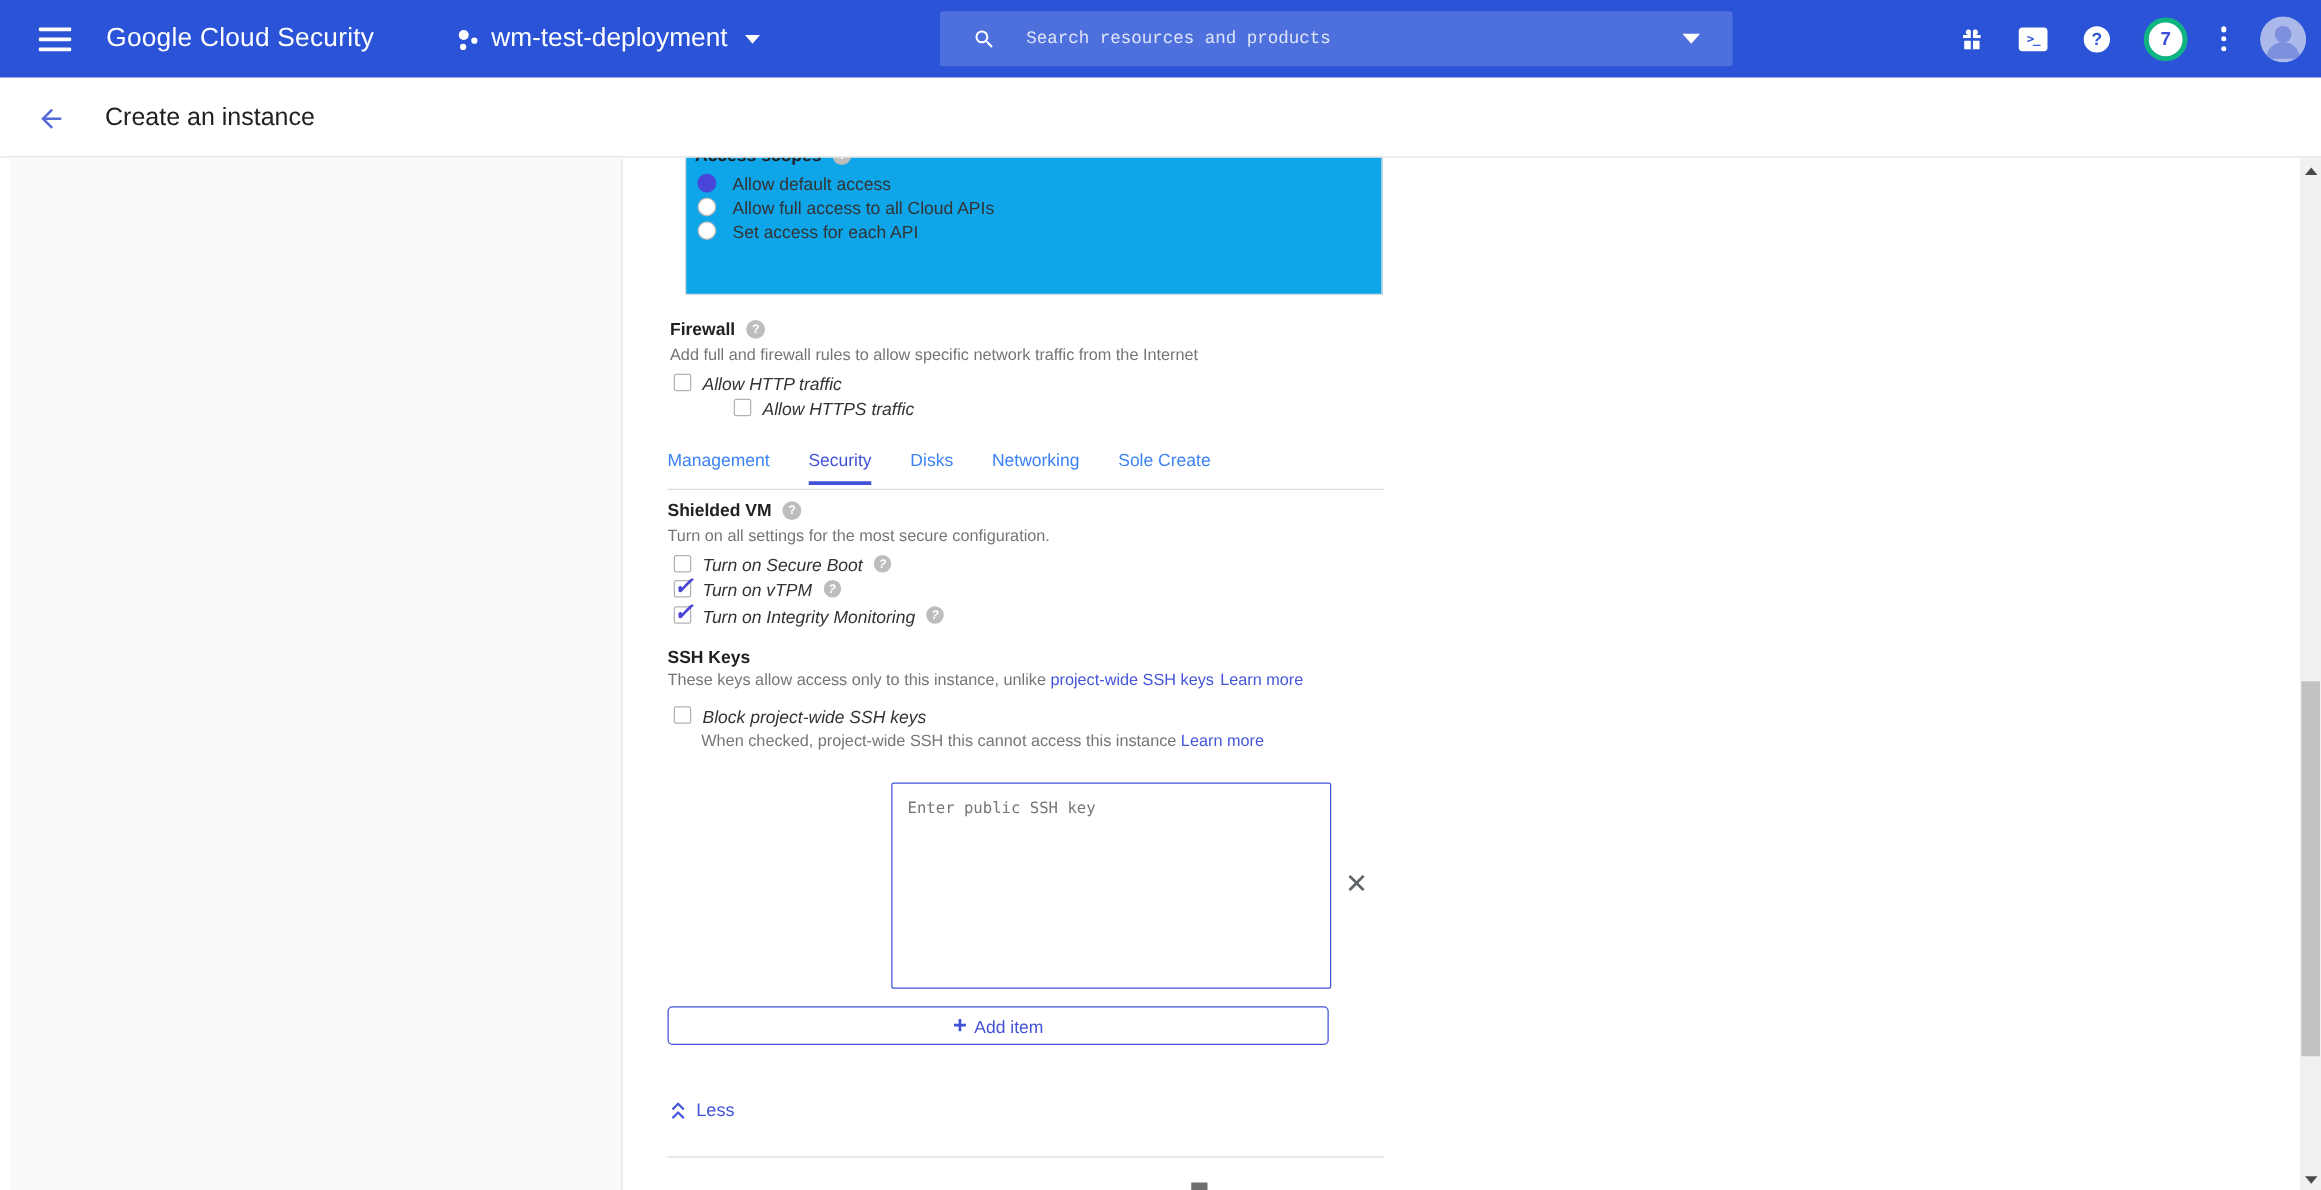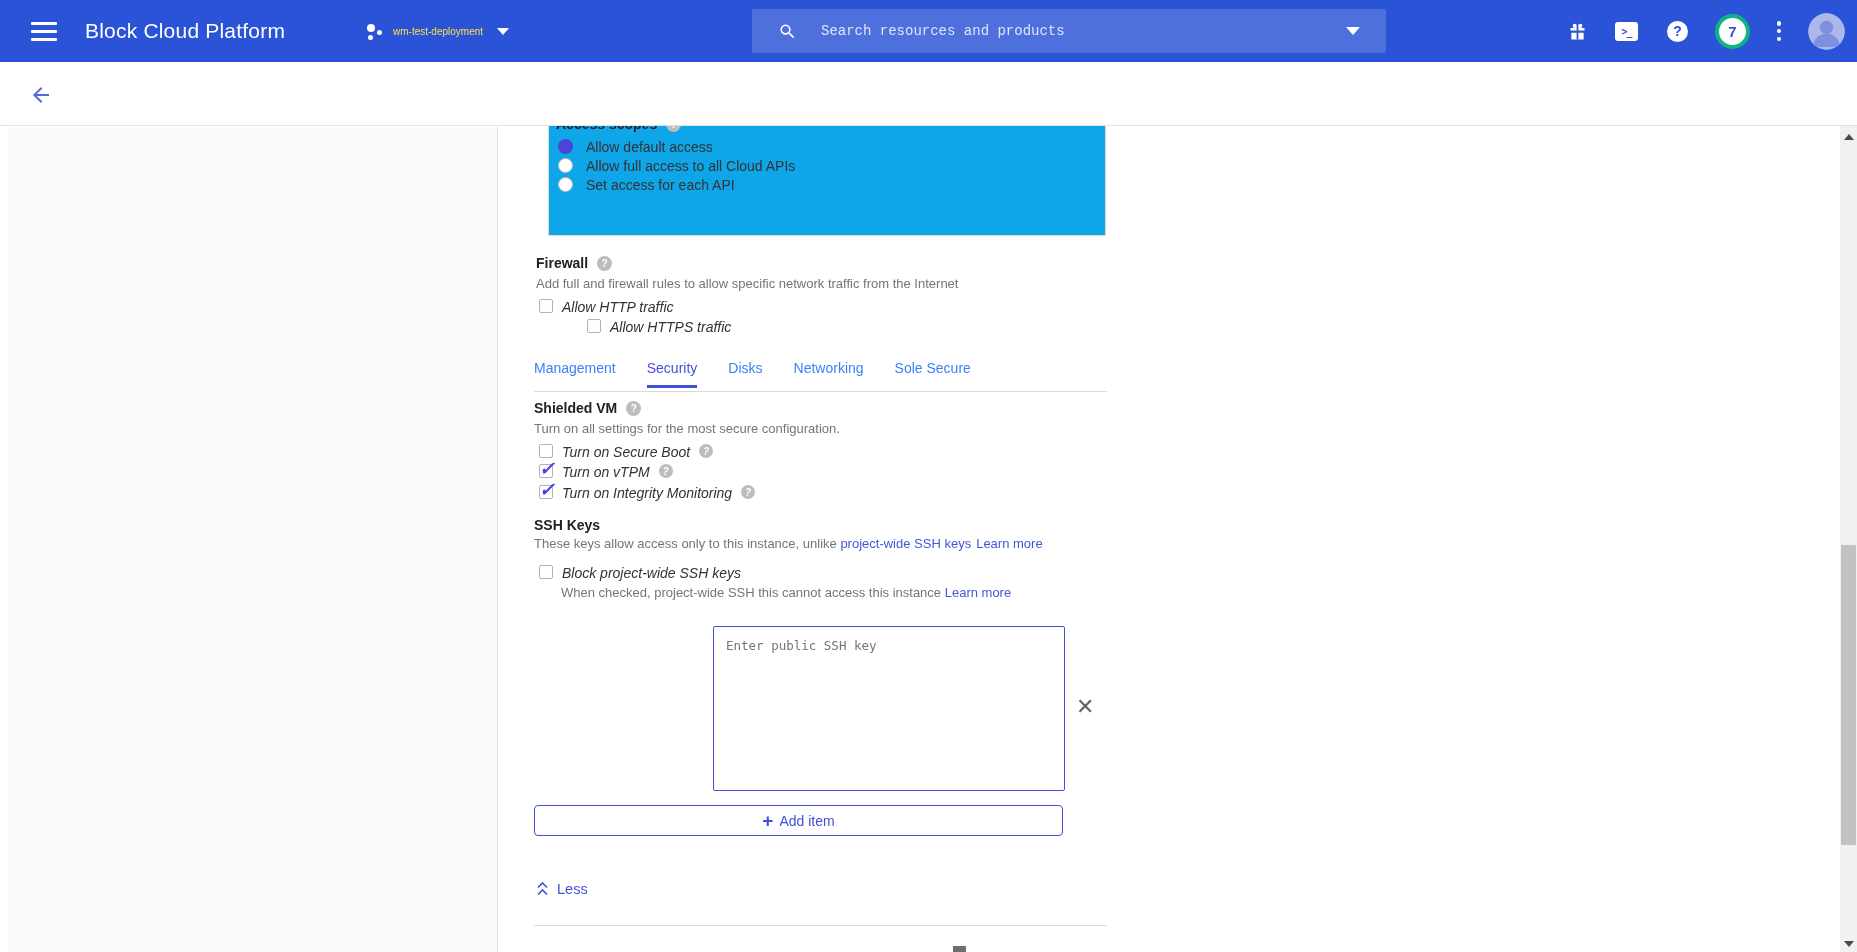--- a/index.html
+++ b/index.html
@@ -10,21 +10,21 @@
   .topbar { position:absolute; left:0; top:0; width:1857px; height:62px; background:#2b53d7; z-index:30; }
   .hamburger { position:absolute; left:31px; top:22px; width:26px; height:19px; cursor:pointer; }
   .hamburger span { display:block; width:26px; height:3px; background:#fff; border-radius:1px; margin-bottom:5px; }
   .brand { position:absolute; left:85px; top:0; height:62px; line-height:62px; color:#fff; font-size:21px; letter-spacing:.2px; }
   .proj-sel { position:absolute; left:366px; top:0; height:62px; display:flex; align-items:center; cursor:pointer; }
   .proj-icon { position:relative; width:17px; height:19px; margin-right:10px; }
   .proj-icon i { position:absolute; background:#fff; border-radius:50%; }
   .proj-icon .d1 { width:8px; height:8px; left:1px; top:2px; }
   .proj-icon .d2 { width:5px; height:5px; left:2px; top:13px; }
   .proj-icon .d3 { width:5px; height:5px; left:11px; top:8px; }
-  .proj-name { color:#fde047; font-size:10px; }
+  .proj-name { color:#ffffff; font-size:21px; }
   .caret { width:0; height:0; border-left:6px solid transparent; border-right:6px solid transparent; border-top:7px solid #fff; margin-left:14px; }
 
   .searchbar { position:absolute; left:752px; top:9px; width:634px; height:44px; background:rgba(255,255,255,.17); border-radius:2px; display:flex; align-items:center; }
   .searchbar svg { margin-left:26px; flex:0 0 auto; }
   .search-input { flex:1; background:transparent; border:none; outline:none; color:#5eead4; font-size:14px; margin-left:24px; font-family:Liberation Mono, monospace; }
   .search-input::placeholder { color:rgba(255,255,255,.82); opacity:1; }
   .search-caret { width:0; height:0; border-left:7px solid transparent; border-right:7px solid transparent; border-top:8px solid #fff; margin-right:26px; cursor:pointer; }
 
   .tb-actions { position:absolute; right:12px; top:0; height:62px; display:flex; align-items:center; }
   .tb-btn { display:flex; align-items:center; justify-content:center; cursor:pointer; }
@@ -93,21 +93,21 @@
 </style>
 </head>
 <body>
 
 <div class="topbar">
   <div class="hamburger">
       <span></span>
       <span></span>
       <span></span>
     </div>
-  <div class="brand">Block Cloud Platform</div>
+  <div class="brand">Google Cloud Security</div>
   <div class="proj-sel">
     <span class="proj-icon">
         <i class="d1"></i>
         <i class="d2"></i>
         <i class="d3"></i>
       </span>
     <span class="proj-name">wm-test-deployment</span>
     <span class="caret"></span>
   </div>
   <div class="searchbar">
@@ -141,20 +141,21 @@
     </span>
   </div>
 </div>
 
 <div class="subheader">
   <span class="back-btn">
     <svg width="24" height="24" viewBox="0 0 24 24">
         <path fill="#5468d8" d="M20 11H7.83l5.59-5.59L12 4l-8 8 8 8 1.41-1.41L7.83 13H20v-2z"></path>
       </svg>
   </span>
+  <span class="page-title">Create an instance</span>
 </div>
 
 <div class="sidebar"></div>
 <div class="vscroll">
   <div class="vs-up">
       <i></i>
     </div>
   <div class="vs-thumb"></div>
   <div class="vs-down">
       <i></i>
@@ -194,21 +195,21 @@
   <div class="cb-row" style="left:539px; top:319px;padding-left:48px;">
     <span class="cbox"></span>
     <span class="opt-label">Allow HTTPS traffic</span>
   </div>
 
   <div class="tabs">
     <span class="tab">Management</span>
     <span class="tab active">Security</span>
     <span class="tab">Disks</span>
     <span class="tab">Networking</span>
-    <span class="tab">Sole Secure</span>
+    <span class="tab">Sole Create</span>
   </div>
   <div class="hline" style="left:534px; top:391px; width:573px;"></div>
 
   <div class="abs" style="left:534px; top:400px; display:flex; align-items:center;">
     <span class="sec-label">Shielded VM</span>
     <span class="qicon">?</span>
   </div>
   <div class="abs desc" style="left:534px; top:421px;">Turn on all settings for the most secure configuration.</div>
   <div class="cb-row" style="left:539px; top:444px;">
     <span class="cbox"></span>

